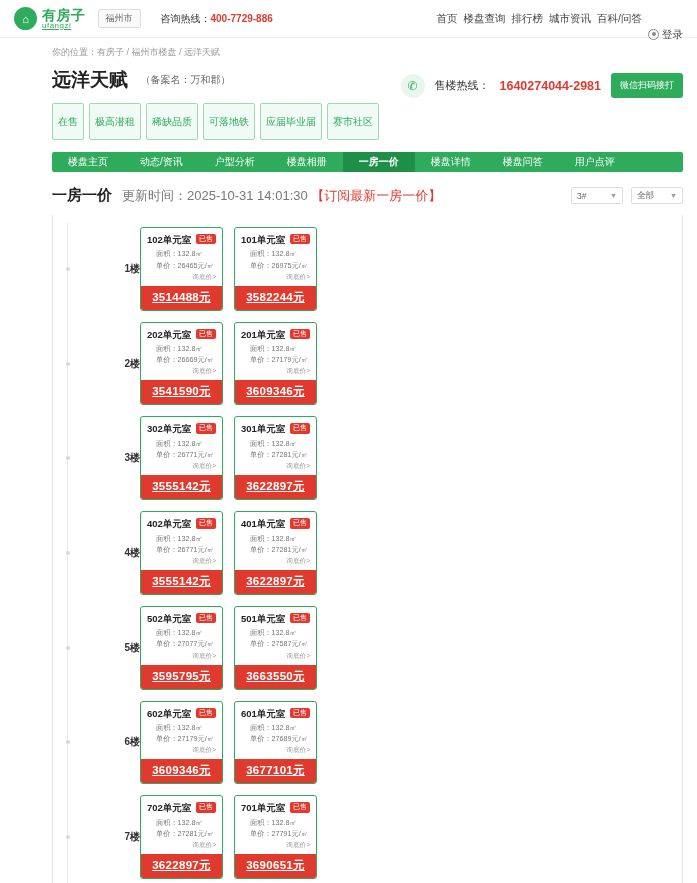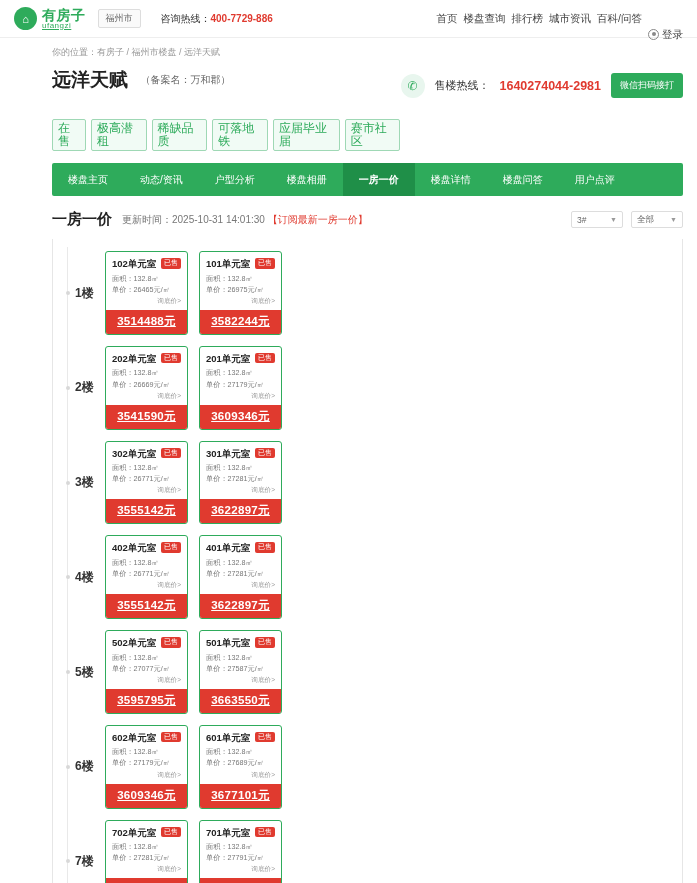--- a/index.html
+++ b/index.html
@@ -93,28 +93,27 @@
     color: #666;
     margin-left: 8px;
     vertical-align: middle;
   }
   .tag-row {
     margin-top: 10px;
     display: flex;
     gap: 5px;
   }
   .tag {
-    font-size: 12px;
+    font-size: 10px;
     color: #2eab5b;
     border: 1px solid #9fd8b5;
     background: #f1fbf5;
     border-radius: 2px;
-    padding: 2px 5px;
+    padding: 12px 5px;
     line-height: 1.1;
-    margin-top: 16px;
   }
   .title-right {
     display: flex;
     align-items: center;
     gap: 10px;
     padding-top: 6px;
   }
   .phone-circle {
     width: 24px; height: 24px; border-radius: 50%;
     background: #e8f6ee;
@@ -130,21 +129,21 @@
     border-radius: 3px;
     padding: 6px 9px;
     border: none;
     cursor: pointer;
   }
 
   
   .greenbar {
     margin: 12px 14px 0 52px;
     background: #2eab5b;
-    height: 33px;
+    height: 20px;
     display: flex;
     align-items: center;
     border-radius: 2px;
   }
   .greenbar .gitem {
     color: #fff;
     font-size: 10px;
     padding: 0 16px;
     height: 100%;
     display: flex; align-items: center;
@@ -160,21 +159,21 @@
     margin: 14px 14px 0 52px;
     display: flex;
     align-items: center;
   }
   .sec-title {
     font-size: 15px;
     font-weight: bold;
     color: #222;
   }
   .sec-sub {
-    font-size: 10px;
+    font-size: 13px;
     color: #777;
     margin-left: 10px;
   }
   .sec-sub .em { color: #e03a2f; }
   .sec-filters {
     margin-left: auto;
     display: flex;
     gap: 8px;
   }
   .sel {
@@ -220,24 +219,25 @@
     display: flex;
     justify-content: center;
     align-items: center;
   }
   .floor-tick .dot {
     width: 4px; height: 4px; border-radius: 50%;
     background: #d8d8d8;
   }
   .floor-label {
     width: 30px;
-    text-align: left;
-    font-size: 12px;
+    text-align: right;
+    font-size: 10px;
     font-weight: bold;
     color: #333;
+    margin-left: 35px;
   }
   .units {
     display: flex;
     gap: 11px;
   }
   .unit-card {
     width: 83px;
     border: 1px solid #2eab5b;
     border-radius: 3px;
     overflow: hidden;
@@ -261,20 +261,21 @@
     background: #e03a2f;
     border-radius: 2px;
     padding: 1px 3px;
     line-height: 1.2;
   }
   .unit-meta {
     padding: 0 6px 2px 6px;
     font-size: 7.2px;
     color: #777;
     line-height: 1.55;
+    margin-left: 9px;
   }
   .unit-ask {
     padding: 0 6px 4px 6px;
     font-size: 6.6px;
     color: #999;
     text-align: right;
   }
   .unit-price {
     background: #e03a2f;
     color: #fff;

